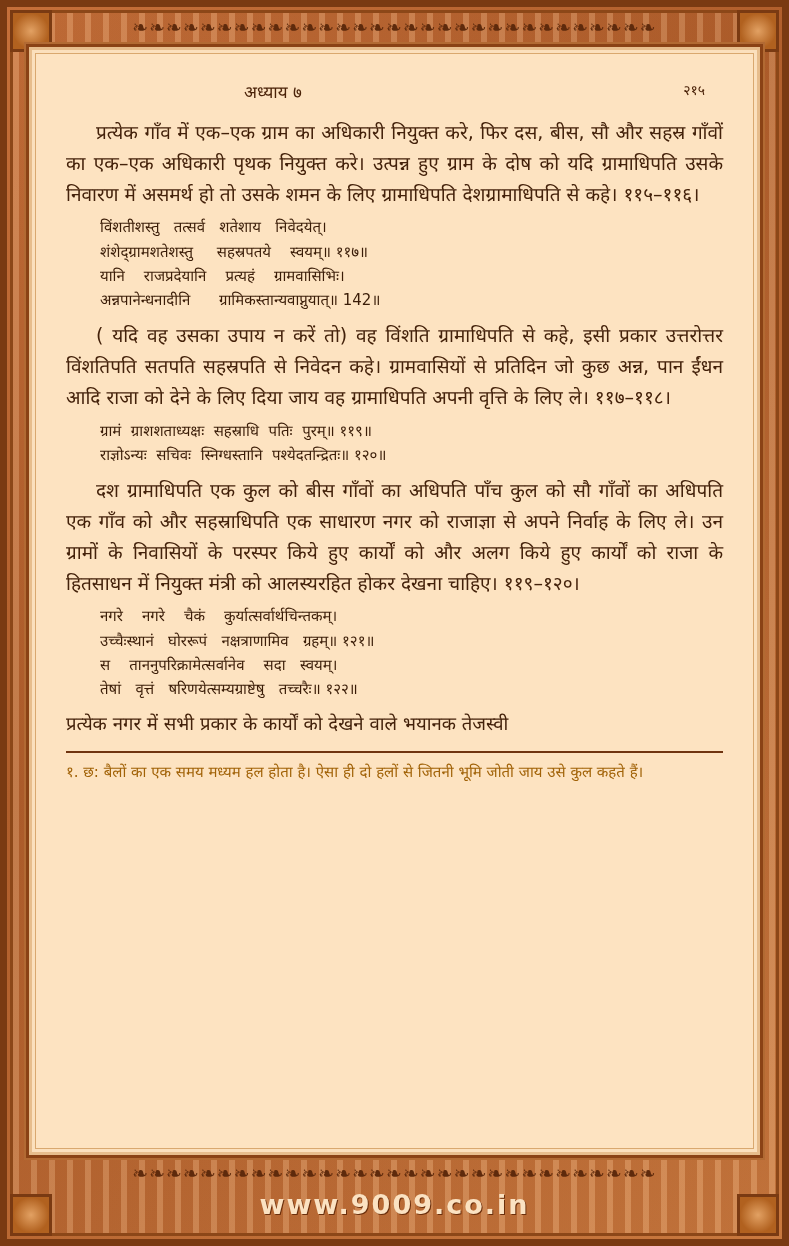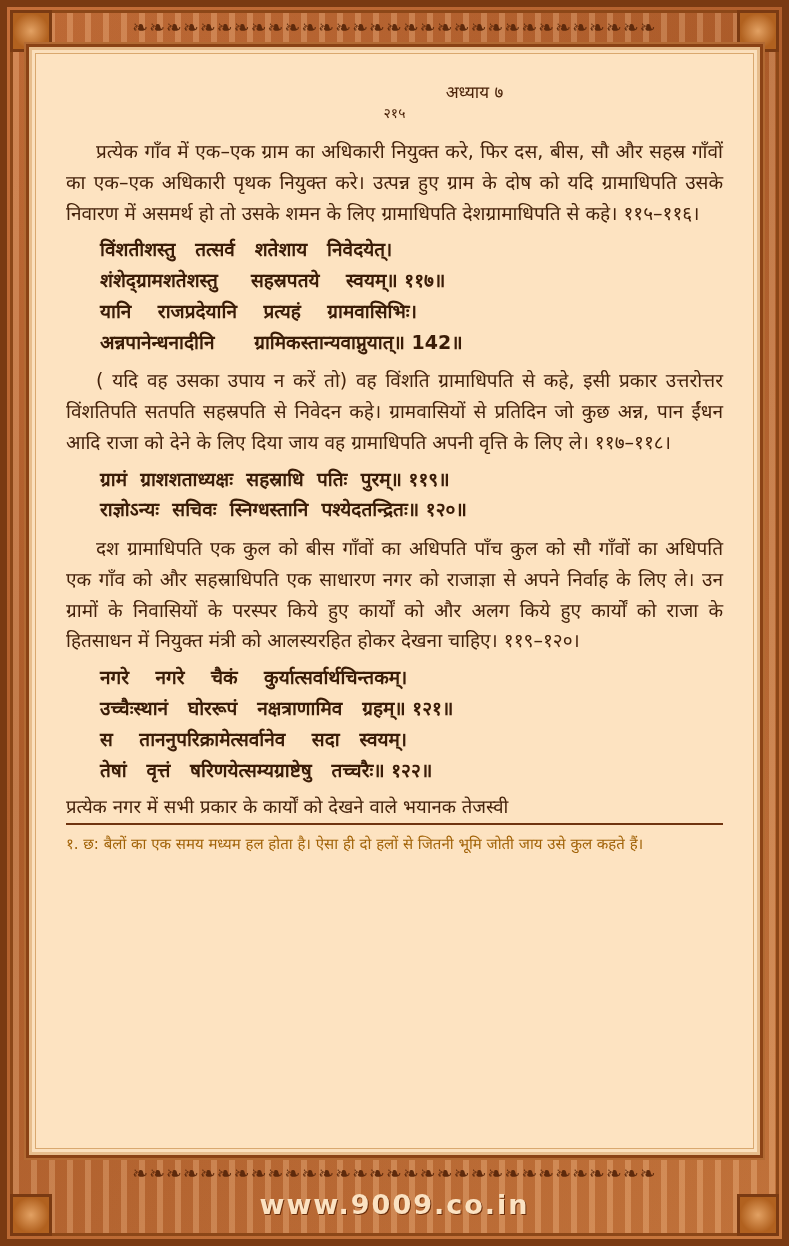--- a/index.html
+++ b/index.html
@@ -72,56 +72,55 @@
     inset: 6px;
     background: #fde3c1;
     border: 1px solid #d9a86f;
     box-sizing: border-box;
     padding: 26px 30px 14px 30px;
     overflow: hidden;
   }
   .hdr {
     display: flex;
     justify-content: space-between;
-    align-items: center;
+    align-items: flex-start;
     padding: 0 18px 0 18px;
     color: #4a2208;
     font-size: 17px;
     margin-bottom: 14px;
-    flex-direction: column;
   }
   .hdr .chap { margin-left: 160px; }
   .hdr .pno { font-size: 14px; }
 
   .para {
     color: #43210a;
     font-size: 19px;
     line-height: 1.62;
     text-align: justify;
     margin: 0 0 4px 0;
     text-indent: 30px;
   }
   .verse {
     color: #3a1c07;
-    font-size: 19px;
+    font-size: 15px;
     line-height: 1.62;
-    font-weight: bold;
+    font-weight: normal;
     margin: 0;
     padding-left: 34px;
     white-space: pre-wrap;
   }
   .verse-block { margin: 6px 0 8px 0; }
   .para-block { margin: 4px 0 4px 0; }
 
   .last-line {
     color: #43210a;
     font-size: 18.5px;
     line-height: 1.5;
     border-bottom: 2px solid #6f3410;
-    padding-bottom: 2px;
+    padding-bottom: 14px;
     margin-top: 4px;
   }
   .footnote {
     color: #a16207;
     font-size: 15px;
     line-height: 1.55;
     margin-top: 8px;
     text-align: justify;
   }
   .footnote .fn-first { text-indent: 22px; }

